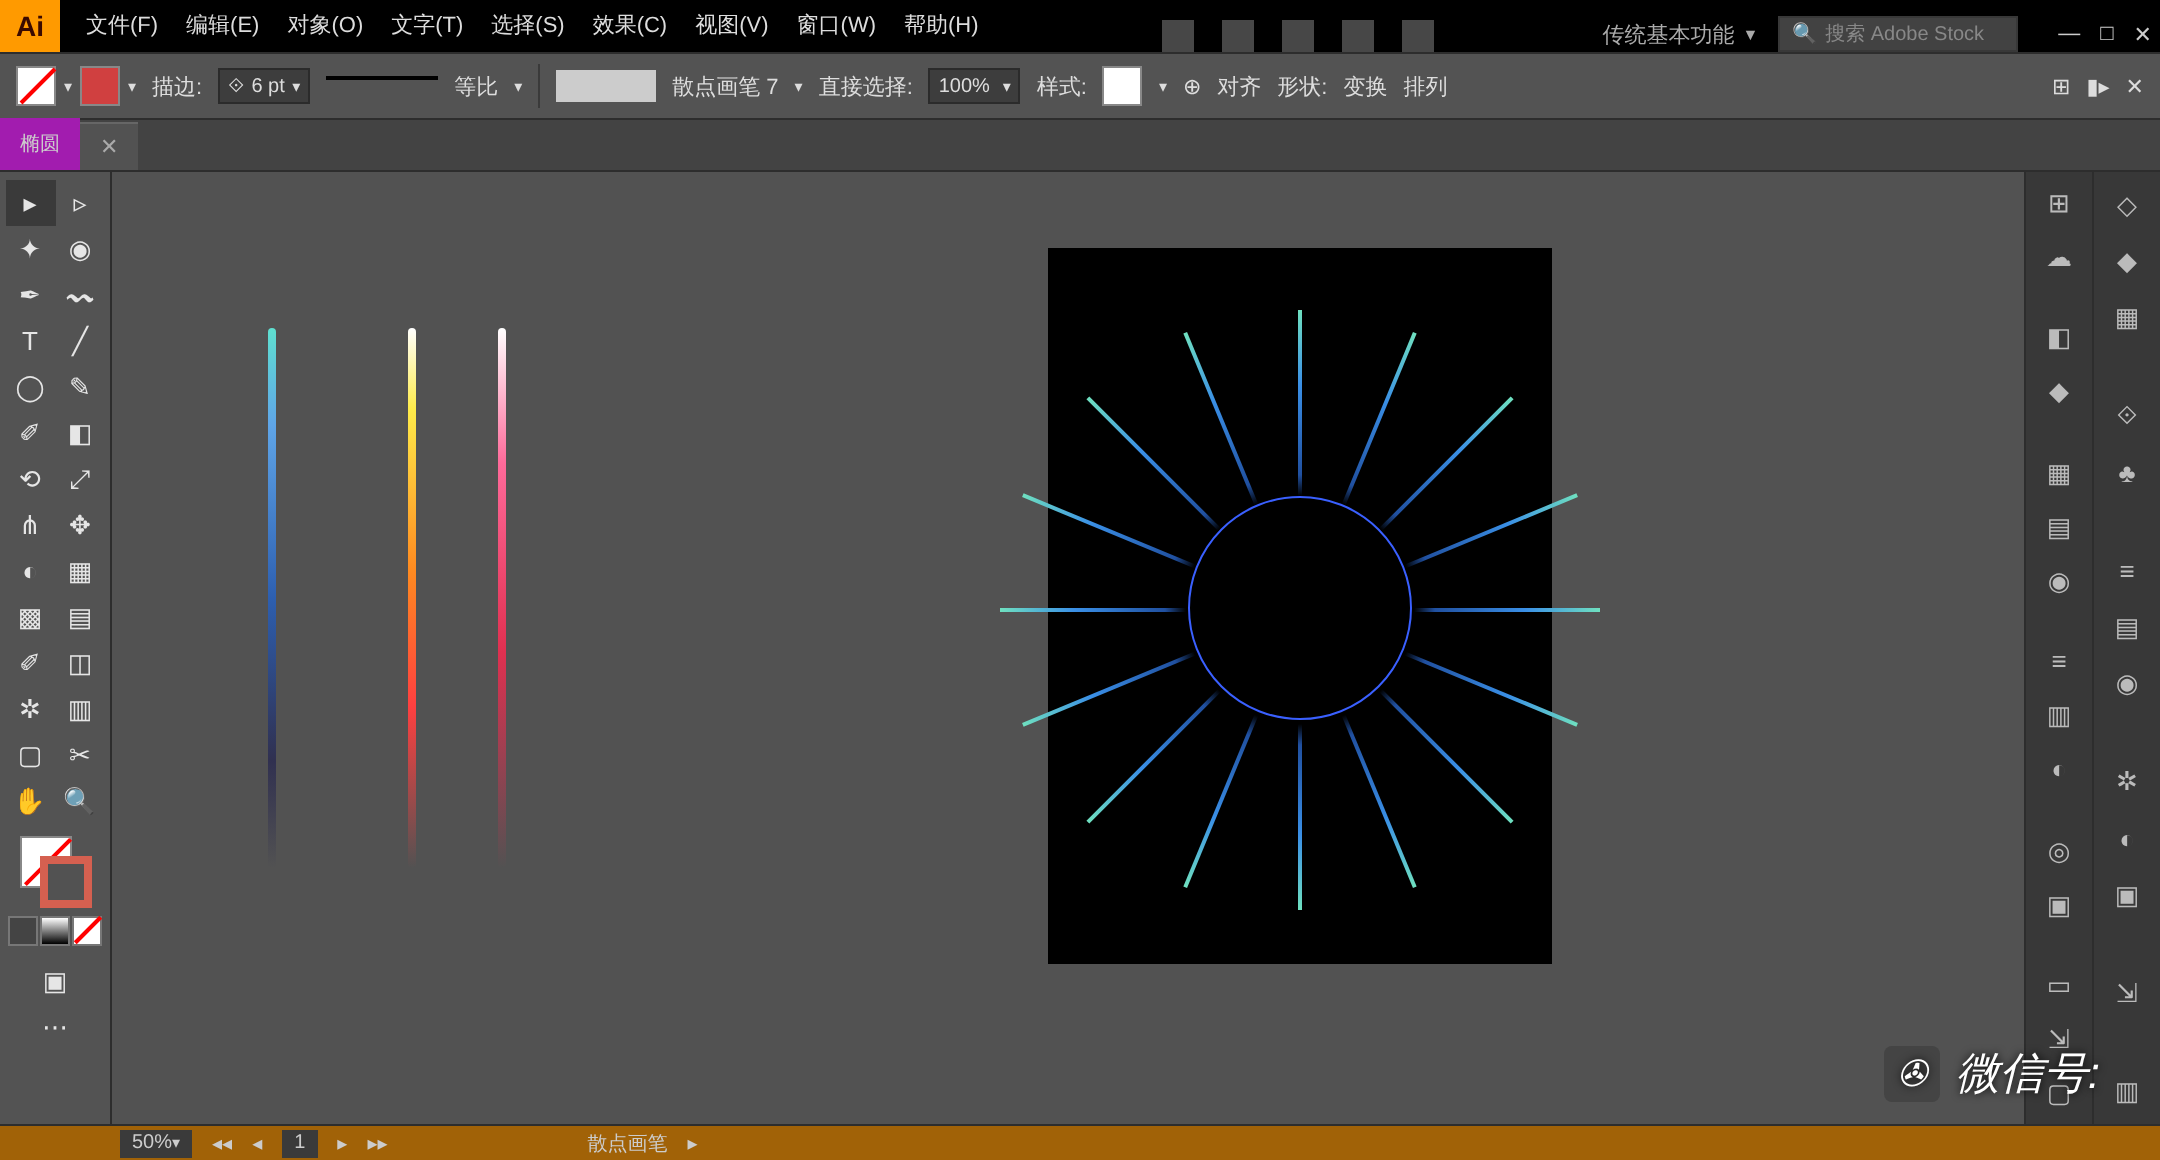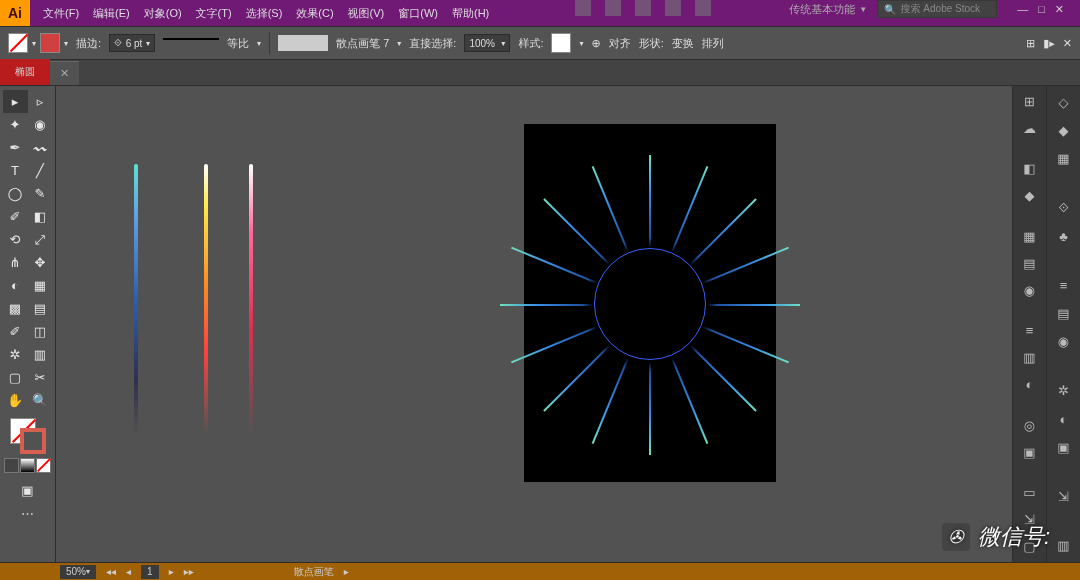--- a/index.html
+++ b/index.html
@@ -1,40 +1,40 @@
 <!DOCTYPE html>
 <html><head>
 <meta charset="utf-8">
 <style>
 *{box-sizing:border-box;margin:0;padding:0;font-family:"Microsoft YaHei",sans-serif;user-select:none}
 body{width:1080px;height:580px;background:#525252;overflow:hidden;position:relative}
-.titlebar{height:26px;background:#701a75;display:flex;align-items:flex-start;color:#ddd;font-size:11px}
+.titlebar{height:26px;background:#000000;display:flex;align-items:flex-end;color:#ddd;font-size:11px}
 .logo{width:30px;height:26px;background:#ff9a00;color:#3a0a00;font-weight:bold;font-size:14px;display:flex;align-items:center;justify-content:center}
 .menus{display:flex;gap:0;margin-left:6px}
 .menu-item{padding:0 7px;height:26px;line-height:26px;cursor:pointer;white-space:nowrap}
 .titlebar-center{flex:1;display:flex;align-items:center;justify-content:center;gap:14px;color:#999}
 .tb-ico{width:16px;height:16px;background:#777;opacity:.6}
-.titlebar-right{display:flex;align-items:center;gap:10px;margin-right:16px;color:#aaa}
+.titlebar-right{display:flex;align-items:center;gap:10px;margin-right:4px;color:#aaa}
 .workspace-sel{display:flex;align-items:center;gap:4px;font-size:11px}
 .caret{font-size:8px}
 .search{background:#424242;border:1px solid #383838;padding:1px 6px;font-size:10px;color:#888;width:120px;height:18px;display:flex;align-items:center;gap:4px}
 .win-btns{display:flex;gap:10px;margin-left:10px;color:#ccc;font-size:11px}
 .optbar{height:34px;background:#535353;border-top:1px solid #2d2d2d;border-bottom:1px solid #2d2d2d;display:flex;align-items:center;padding:0 8px;color:#ddd;font-size:11px;gap:8px}
 .opt-group{display:flex;align-items:center;gap:4px}
 .swatch{width:20px;height:20px;border:1px solid #888}
 .swatch.none{background:#fff;position:relative}
 .swatch.none::after{content:"";position:absolute;left:-2px;top:8px;width:24px;height:2px;background:red;transform:rotate(-45deg)}
 .swatch.red{background:#d04040}
 .divider{width:1px;height:22px;background:#3a3a3a}
 .spin{width:46px;height:18px;background:#3d3d3d;border:1px solid #2b2b2b;color:#ddd;font-size:10px;padding:0 4px;display:flex;align-items:center;justify-content:space-between}
 .stroke-line{width:56px;height:10px;border-top:2px solid #000}
 .brush-prev{width:50px;height:16px;background:#ccc}
 .swatch.white{background:#fff}
 .tabrow{height:26px;background:#434343;display:flex;align-items:flex-end;border-bottom:1px solid #2d2d2d}
-.left-gut{width:50px;height:26px;display:flex;align-items:center;justify-content:center;color:#ccc;font-size:10px;background:#b91c1c}
+.left-gut{width:40px;height:26px;display:flex;align-items:center;justify-content:center;color:#ccc;font-size:10px;background:#a21caf}
 .doc-tab{height:24px;background:#525252;color:#ddd;font-size:11px;padding:0 10px;display:flex;align-items:center;gap:8px;border-top:1px solid #666}
 .doc-tab .x{font-size:11px;color:#aaa}
 .main{display:flex;height:calc(580px - 26px - 34px - 26px - 18px)}
 .toolbox{width:56px;background:#535353;border-right:1px solid #2d2d2d;display:flex;flex-direction:column;align-items:center;padding:4px 0;gap:0;position:relative}
 .toolrow{display:flex;gap:0}
 .tool{width:25px;height:23px;display:flex;align-items:center;justify-content:center;color:#e6e6e6;font-size:13px;cursor:pointer;position:relative}
 .tool.sel{background:#3a3a3a}
 .fillstroke{width:36px;height:36px;position:relative;margin-top:6px}
 .fs-fill{position:absolute;left:0;top:0;width:26px;height:26px;background:#fff;border:1px solid #888}
 .fs-fill::after{content:"";position:absolute;left:-3px;top:11px;width:32px;height:2px;background:red;transform:rotate(-45deg)}

